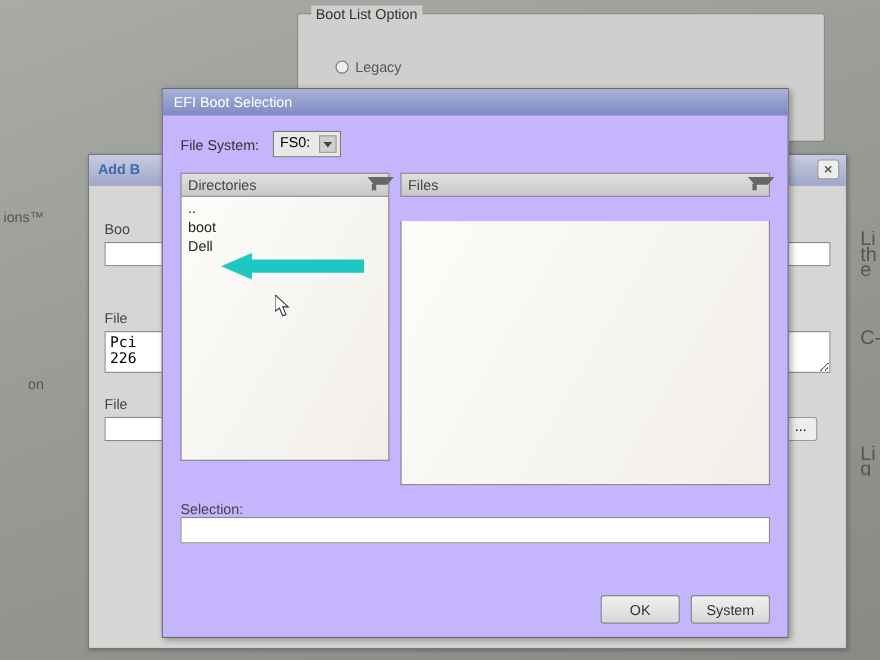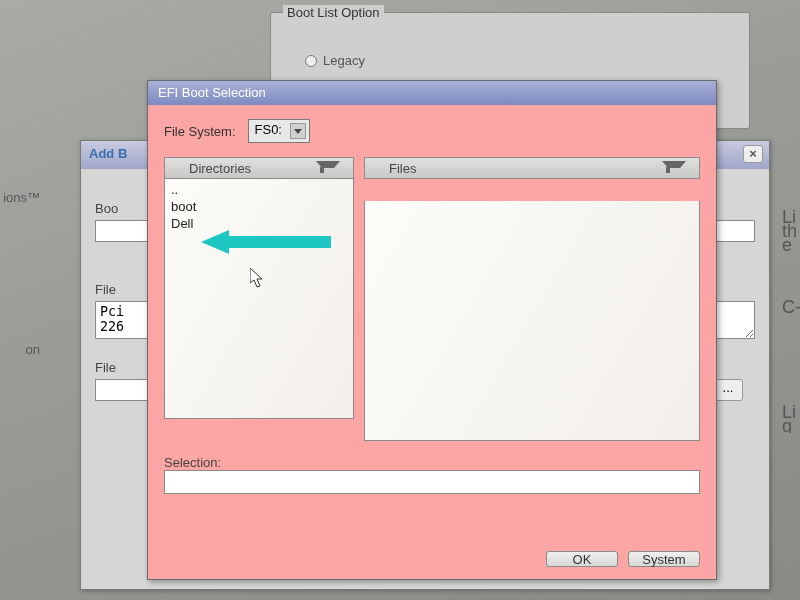--- a/index.html
+++ b/index.html
@@ -122,21 +122,21 @@
       cursor:pointer;
     }
 
     
     .dialog-efi {
       position: absolute;
       top: 80px;
       left: 147px;
       width: 570px;
       height: 500px;
-      background: #fca5a5;
+      background: #c4b5fd;
       border: 1px solid #6a6a6a;
       box-shadow: 2px 2px 6px rgba(0,0,0,0.35);
     }
     .dialog-efi .titlebar {
       height: 24px;
       background: linear-gradient(#a8b1d6, #7e8ac2);
       color: #fff;
       padding: 4px 10px;
     }
     .dialog-efi .body {
@@ -173,21 +173,21 @@
     .panels {
       display: flex;
       gap: 10px;
       margin-top: 14px;
     }
     .panel-col { display: flex; flex-direction: column; }
     .panel-header {
       height: 22px;
       background: linear-gradient(#e0e0df, #c8c8c6);
       border: 1px solid #8a8a8a;
-      padding: 2px 24px;
+      padding: 2px 6px;
       display: flex;
       align-items: center;
       justify-content: space-between;
       color: #444;
     }
     .filter-icon {
       width: 14px; height: 14px;
       position: relative;
     }
     .filter-icon::before {
@@ -234,21 +234,21 @@
 
     .btn-row {
       position: absolute;
       right: 16px;
       bottom: 12px;
       display: flex;
       gap: 10px;
     }
     .btn {
       min-width: 72px;
-      height: 16px;
+      height: 26px;
       border: 1px solid #8a8a8a;
       background: linear-gradient(#f0f0ef, #d8d8d6);
       border-radius: 3px;
       cursor: pointer;
       display:flex; align-items:center; justify-content:center;
       color: #333;
     }
 
     
     .arrow-annot {

